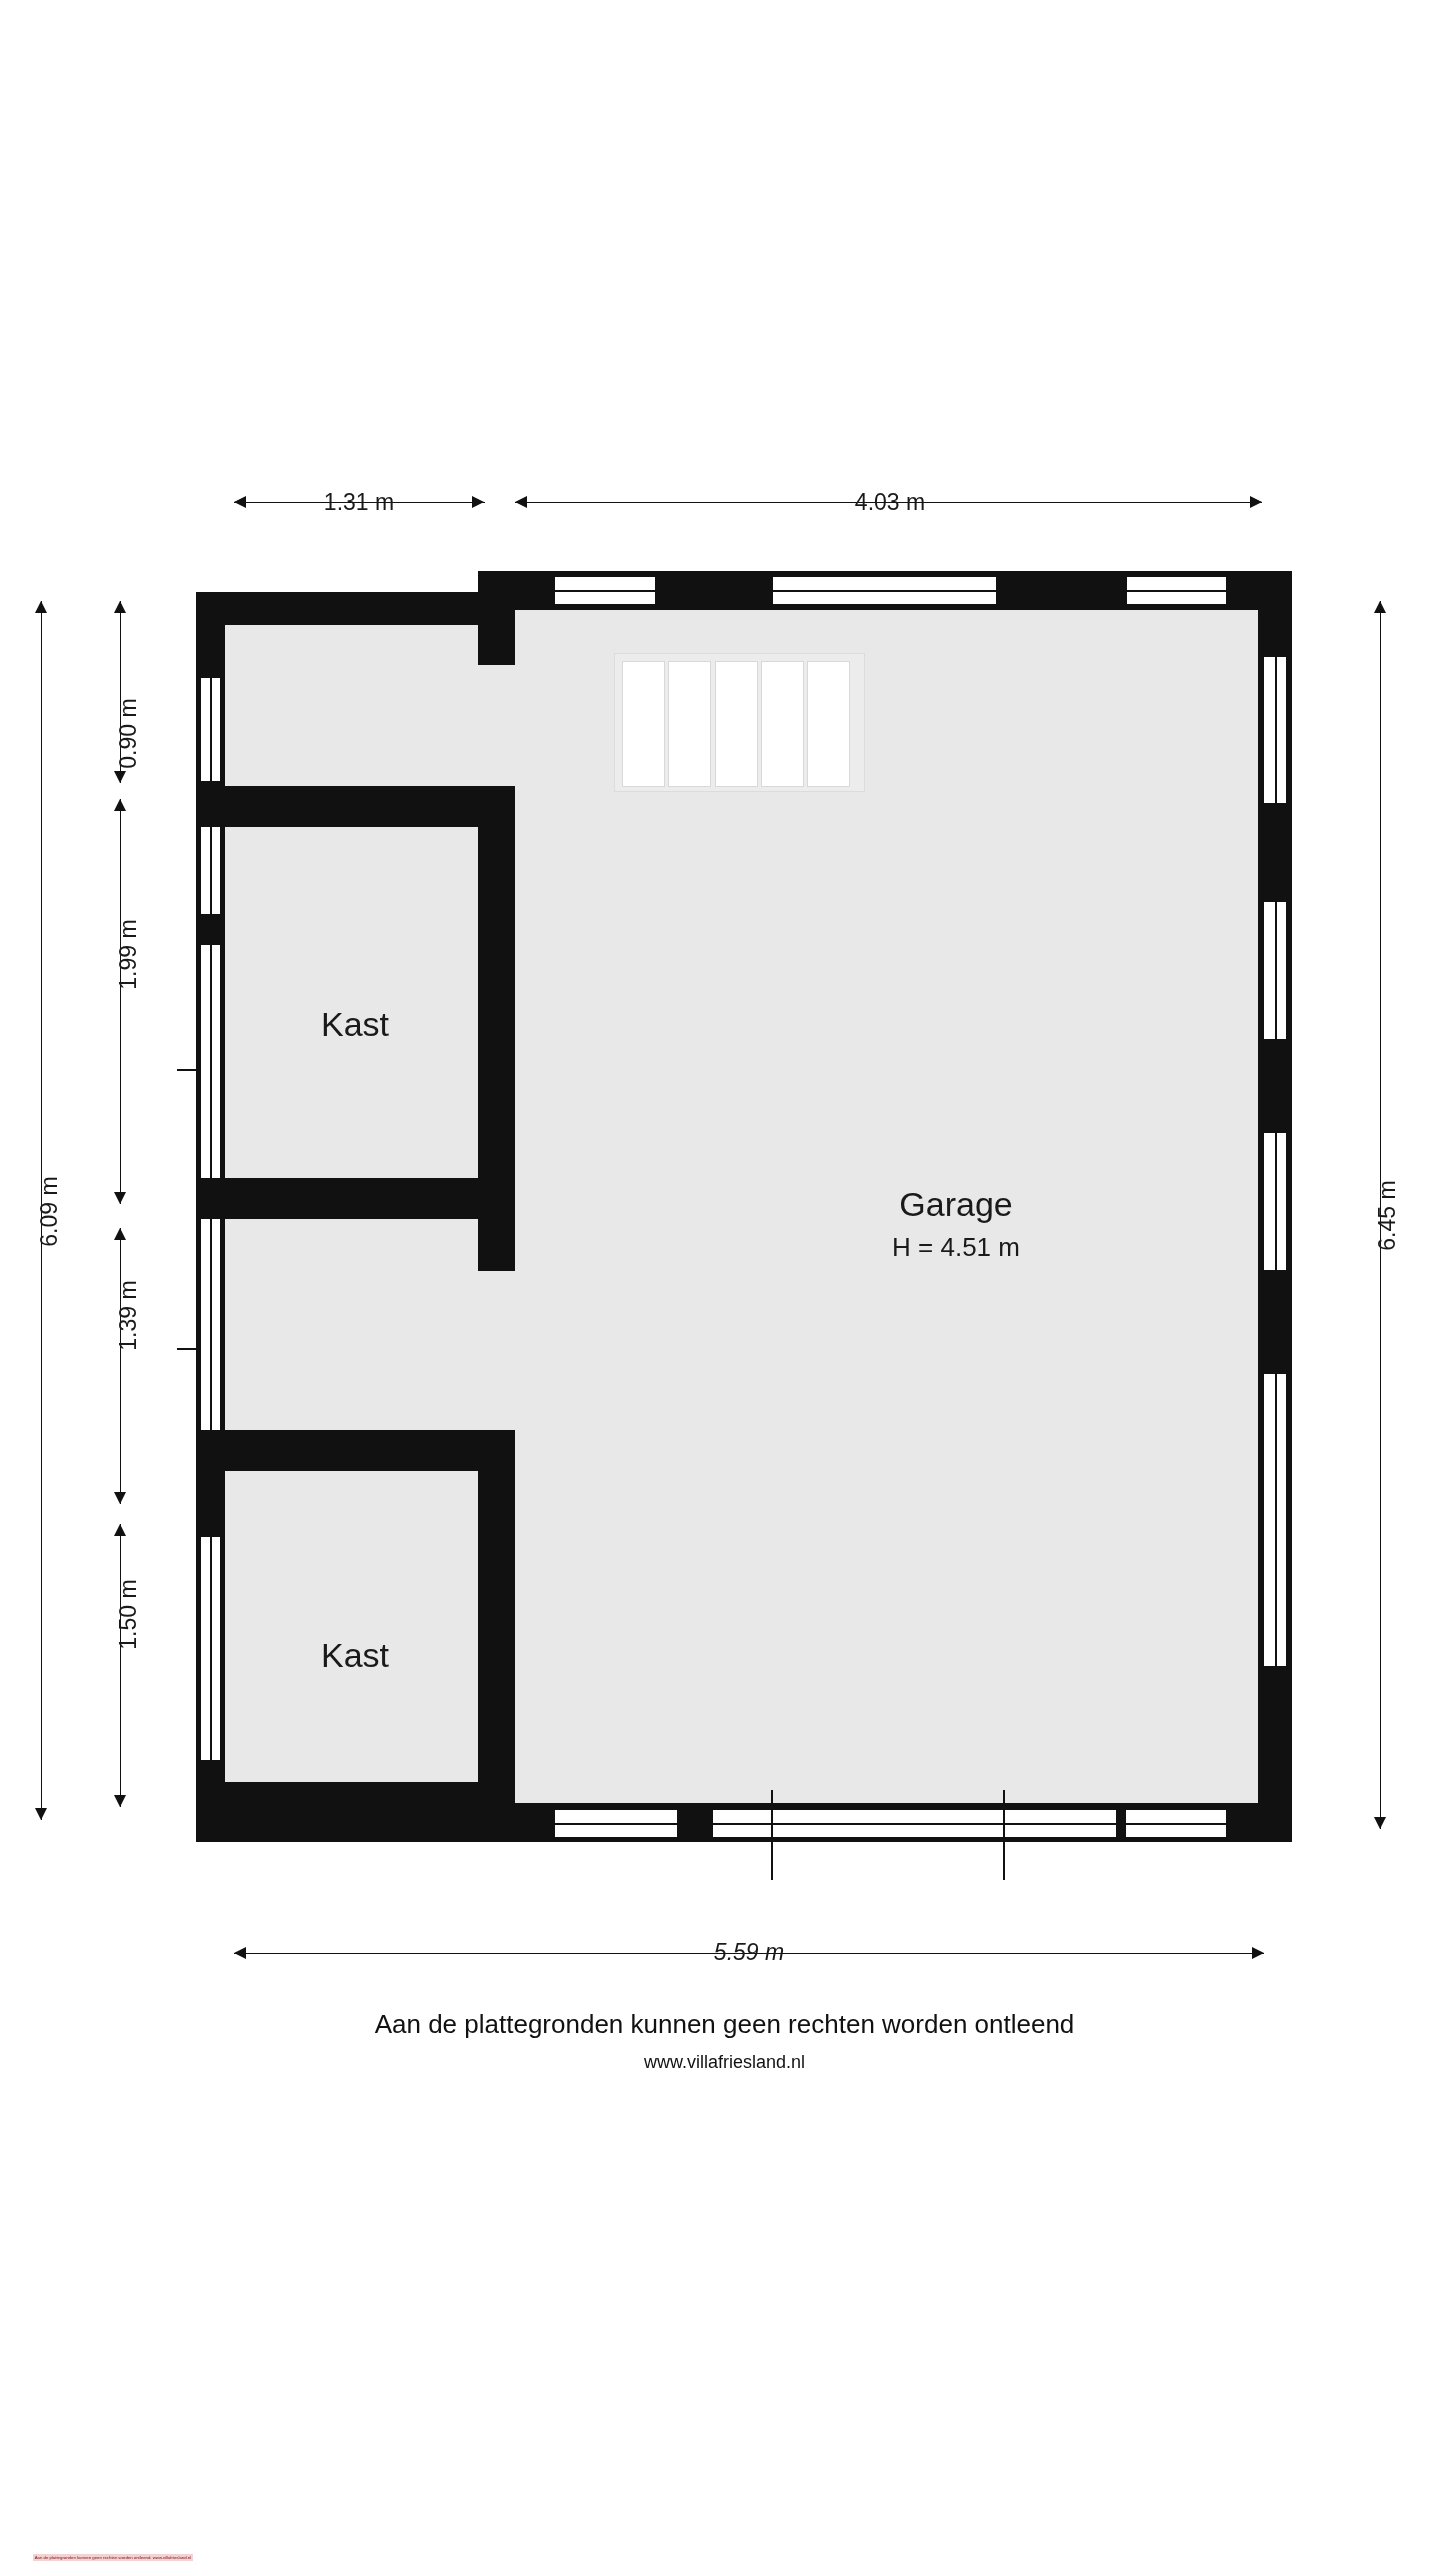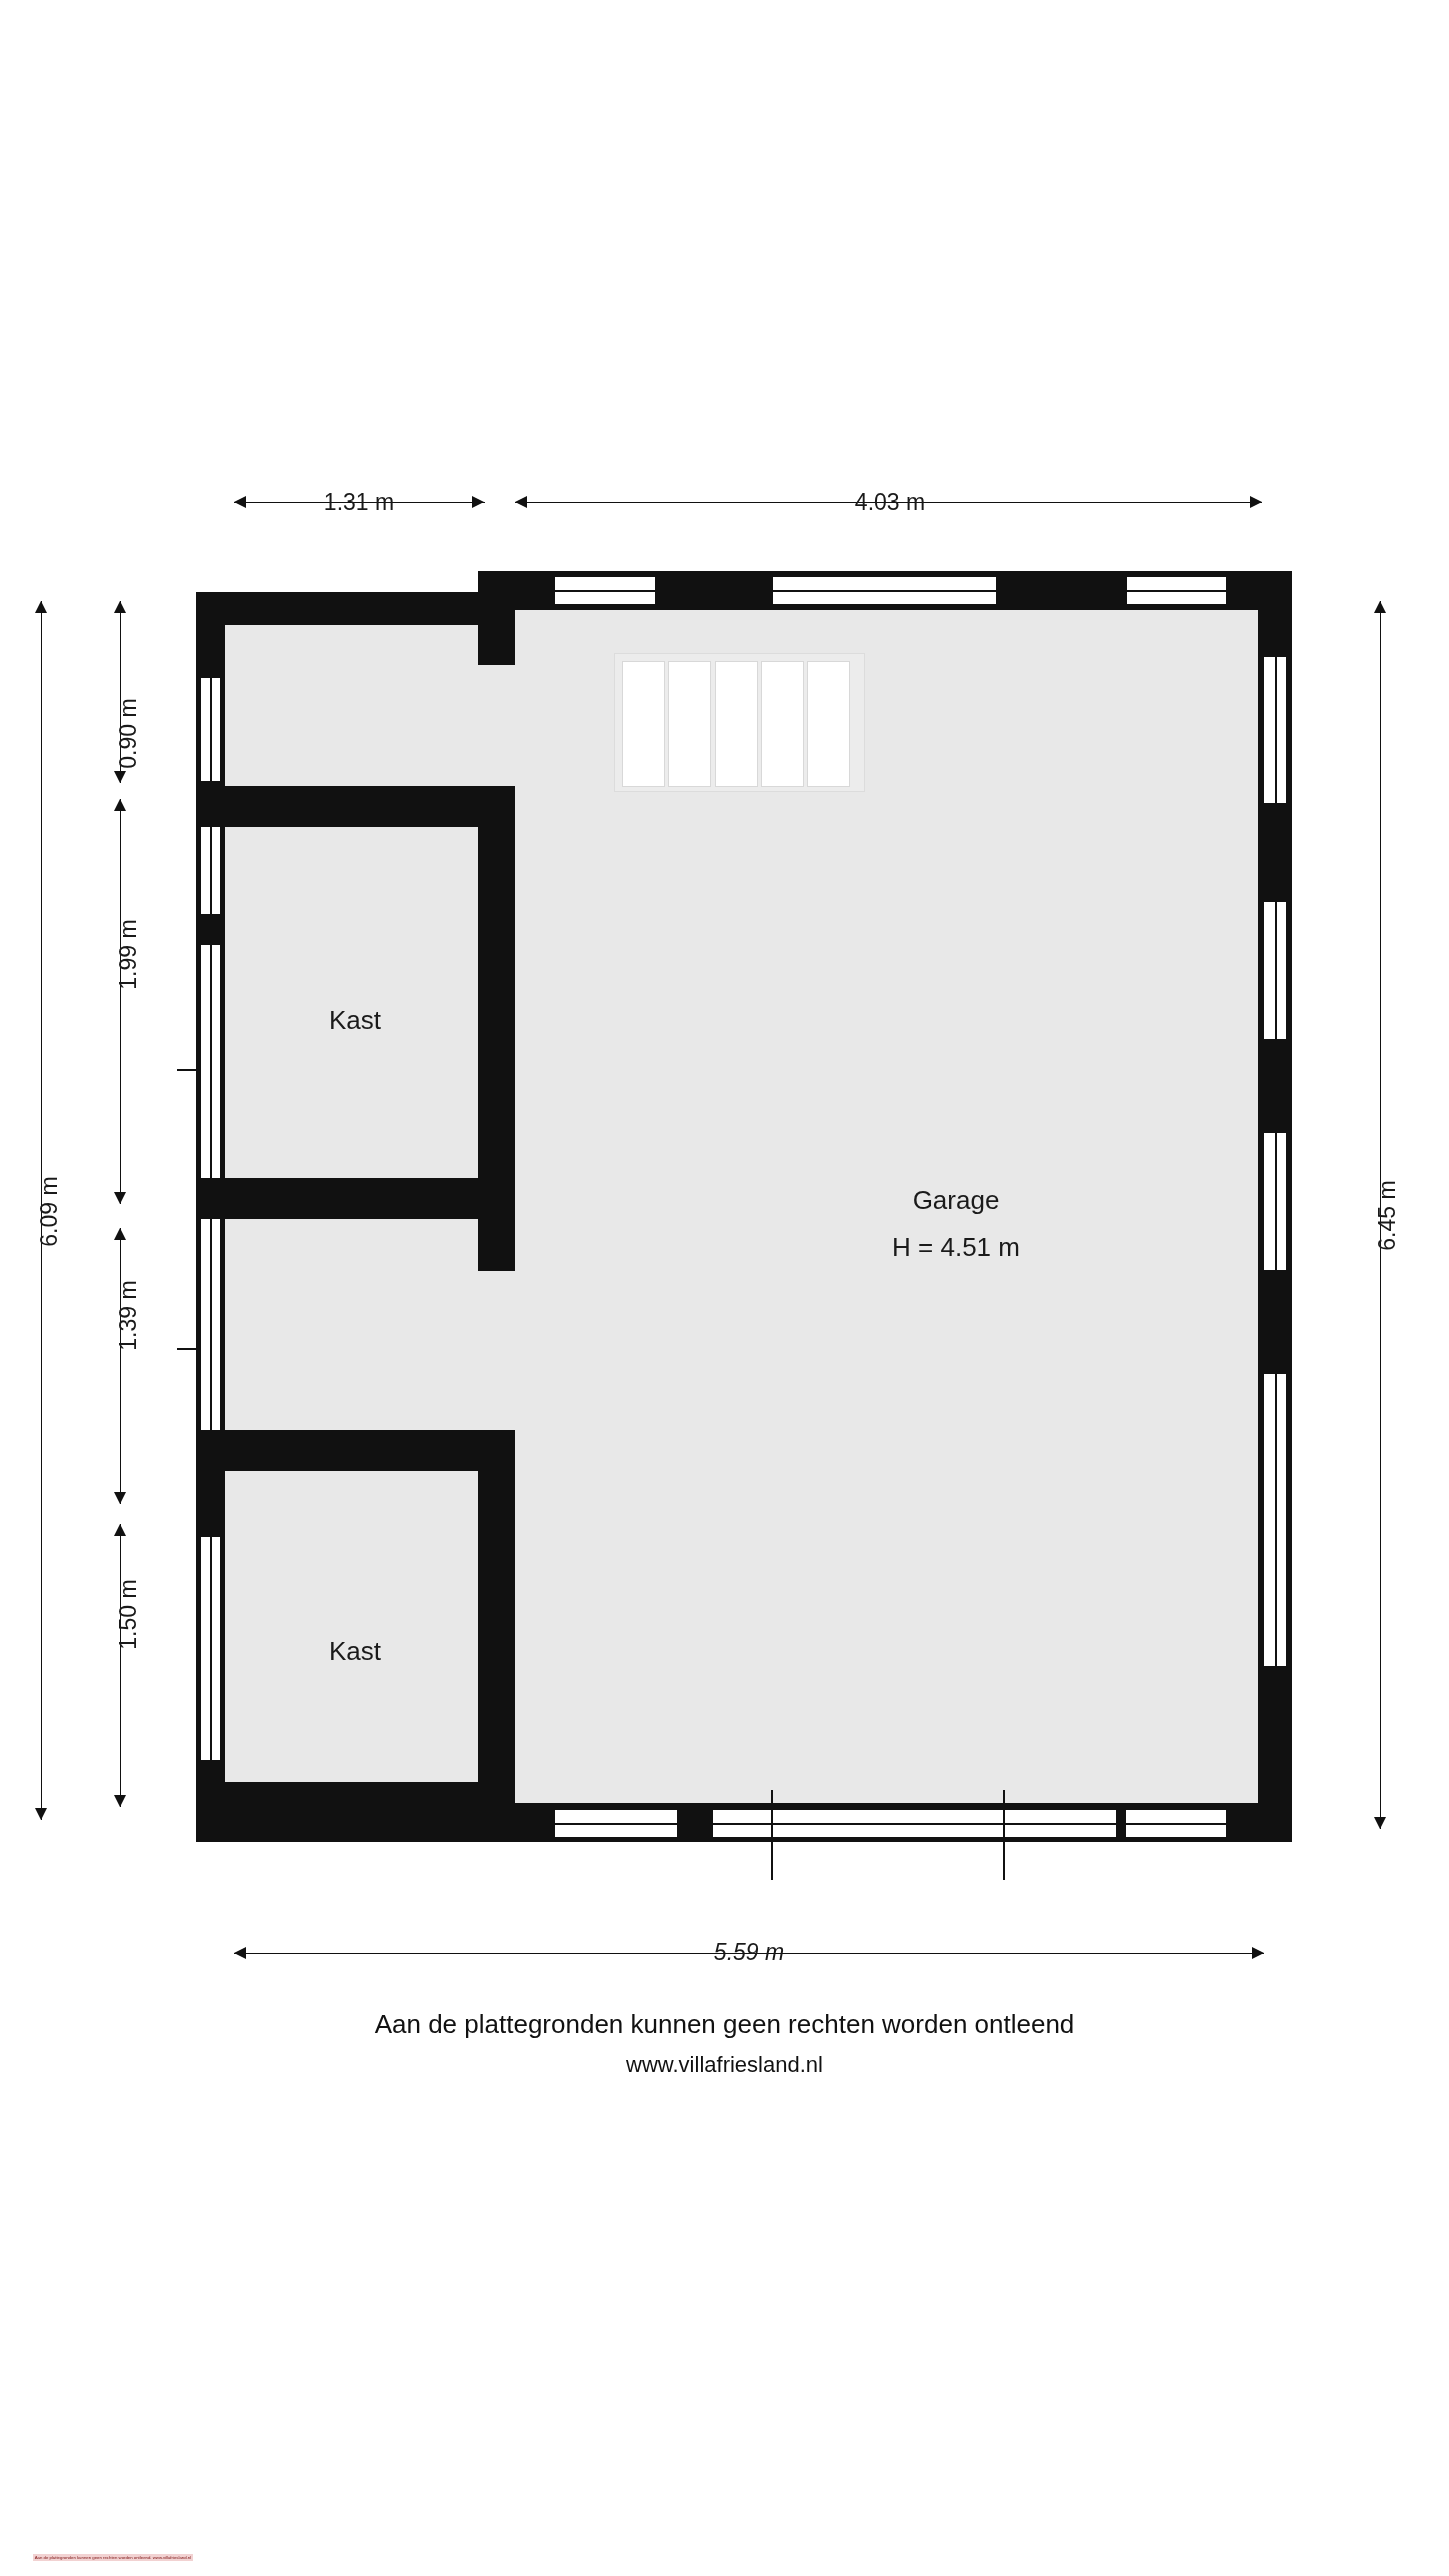--- a/index.html
+++ b/index.html
@@ -111,36 +111,36 @@
     position: absolute;
     width: 100%;
     text-align: center;
     font-size: 26px;
     color: #111111;
   }
   .footer2 {
     position: absolute;
     width: 100%;
     text-align: center;
-    font-size: 22px;
+    font-size: 18px;
     color: #111111;
   }
   .fineprint {
     position: absolute;
     left: 33px;
     bottom: 15.5px;
     font-size: 4.3px;
     color: #7a0f0f;
     background: #f2d2d2;
     padding: 0.9px 1.7px;
     white-space: nowrap;
   }
   .room-name {
     position: absolute;
-    font-size: 26px;
+    font-size: 34px;
     color: #1a1a1a;
     white-space: nowrap;
     transform: translateX(-50%);
   }
   .room-sub {
     position: absolute;
     font-size: 26px;
     color: #1a1a1a;
     white-space: nowrap;
     transform: translateX(-50%);

